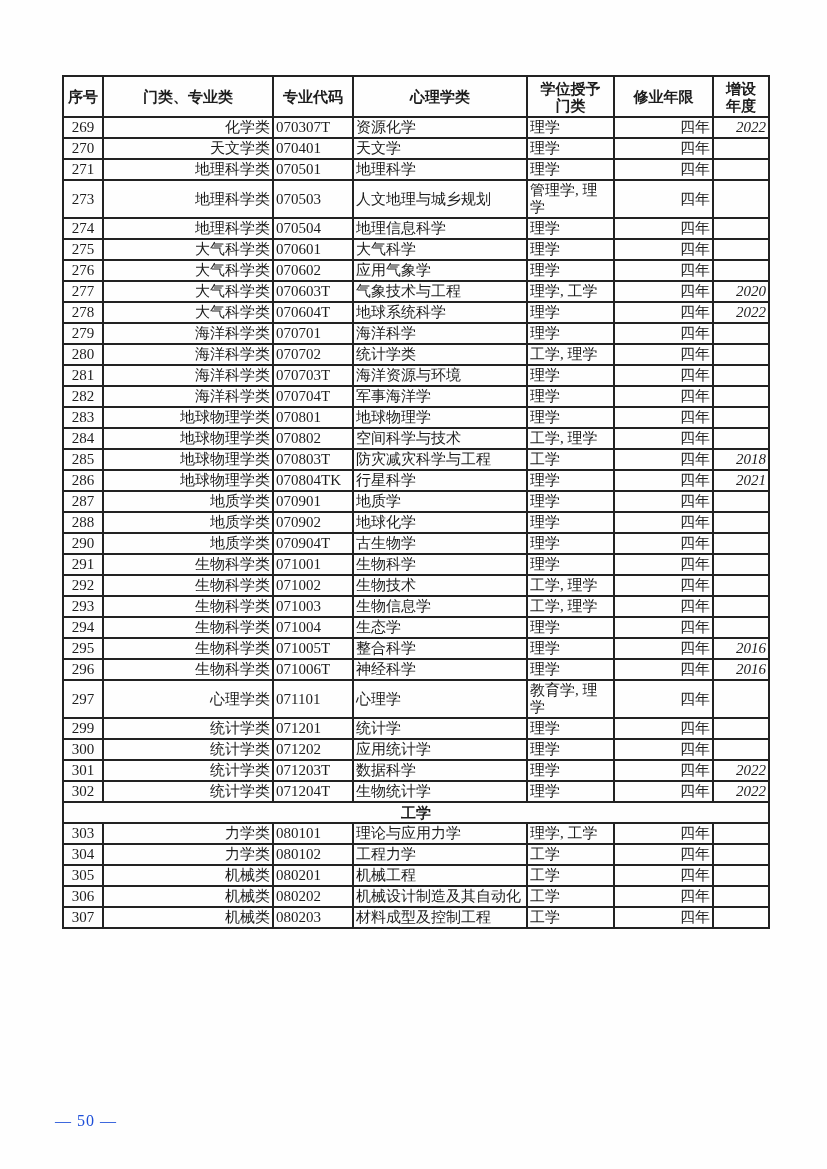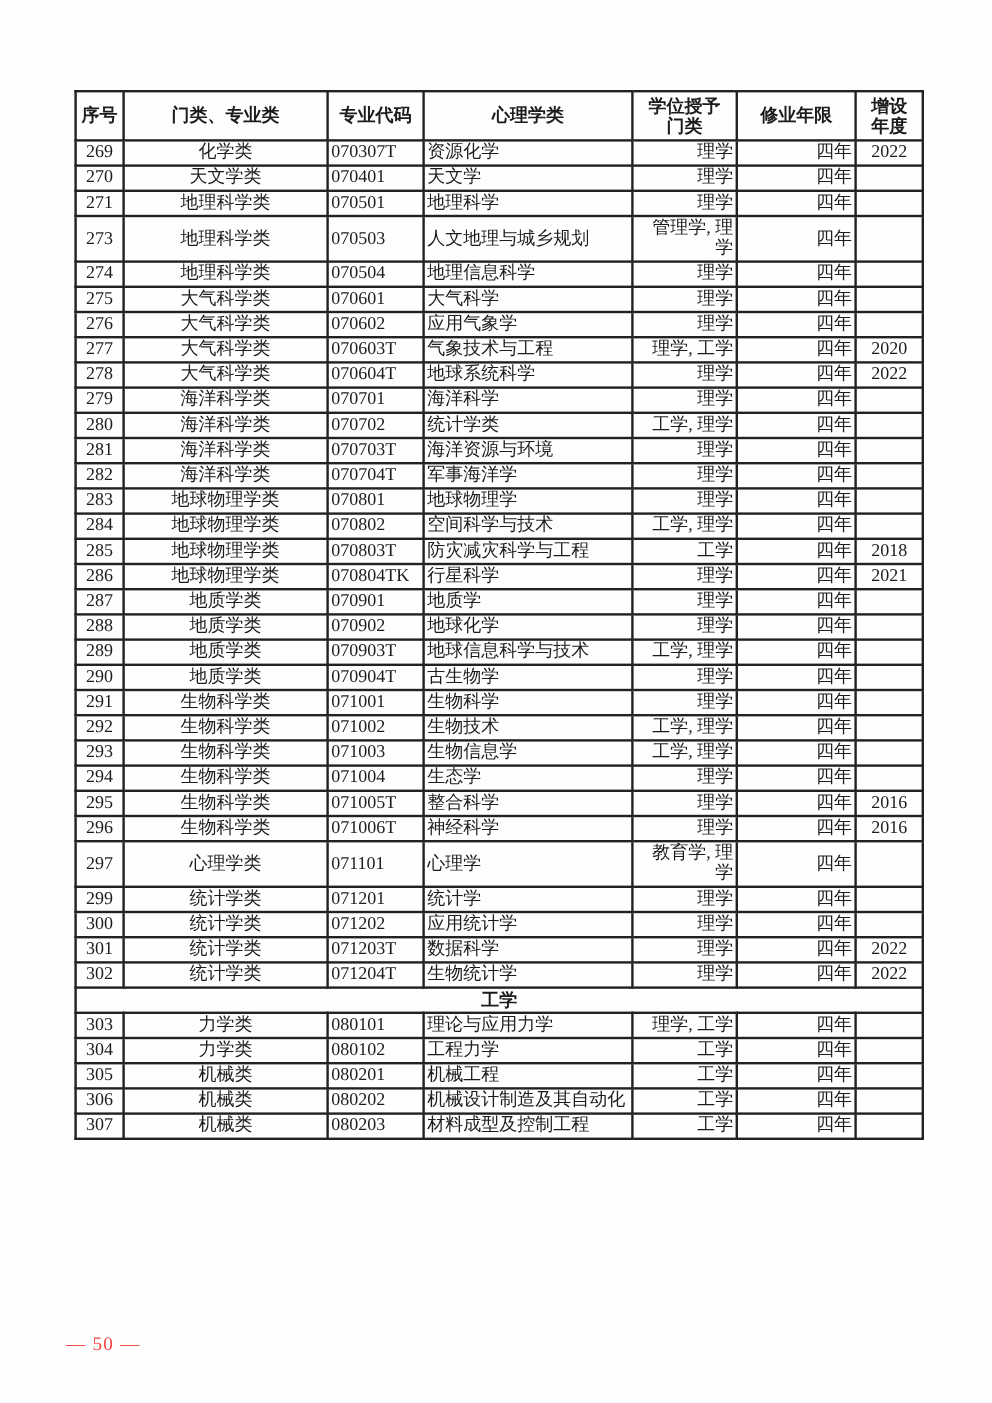--- a/index.html
+++ b/index.html
@@ -34,38 +34,38 @@
     font-family: "Liberation Sans", "DejaVu Sans", sans-serif;
     font-weight: bold;
     font-size: 15px;
     height: 41px;
     text-align: center;
     white-space: pre-line;
     padding: 1px 4px;
   }
   table.majors td { height: 20px; padding: 1px 2px; }
   td.col0 { text-align: center; margin-left: 28px; }
-  td.col1 { text-align: center; padding-left: 4px; }
+  td.col1 { text-align: right; padding-left: 4px; }
   td.col2 { text-align: left; padding-left: 4px; font-family: Liberation Serif, serif; }
   td.col3 { text-align: left; padding-left: 5px; }
-  td.col4 { text-align: right; padding-left: 3px; padding-right: 3px; }
+  td.col4 { text-align: left; padding-left: 3px; padding-right: 3px; }
   td.col5 { text-align: right; }
-  td.col6 { text-align: center; }
+  td.col6 { text-align: right; font-style: italic; }
   td.section-cell {
     text-align: center;
     font-family: "Liberation Sans", "DejaVu Sans", sans-serif;
     font-weight: bold;
     height: 34px;
   }
   .footer-pageno {
     position: absolute;
     left: 55px; top: 1112px;
     font-size: 16px;
     letter-spacing: 1px;
-    color: #ef4444;
+    color: #1d4ed8;
     font-family: "Liberation Serif", "DejaVu Serif", serif;
   }
 </style>
 </head>
 <body>
 
 <div class="page">
 
   <table class="majors">
     <colgroup>
@@ -256,29 +256,20 @@
         <tr>
           <td class="col0">288</td>
           <td class="col1">地质学类</td>
           <td class="col2">070902</td>
           <td class="col3">地球化学</td>
           <td class="col4">理学</td>
           <td class="col5">四年</td>
           <td class="col6"></td>
         </tr>
         <tr>
-          <td class="col0">289</td>
-          <td class="col1">地质学类</td>
-          <td class="col2">070903T</td>
-          <td class="col3">地球信息科学与技术</td>
-          <td class="col4">工学, 理学</td>
-          <td class="col5">四年</td>
-          <td class="col6"></td>
-        </tr>
-        <tr>
           <td class="col0">290</td>
           <td class="col1">地质学类</td>
           <td class="col2">070904T</td>
           <td class="col3">古生物学</td>
           <td class="col4">理学</td>
           <td class="col5">四年</td>
           <td class="col6"></td>
         </tr>
         <tr>
           <td class="col0">291</td>

